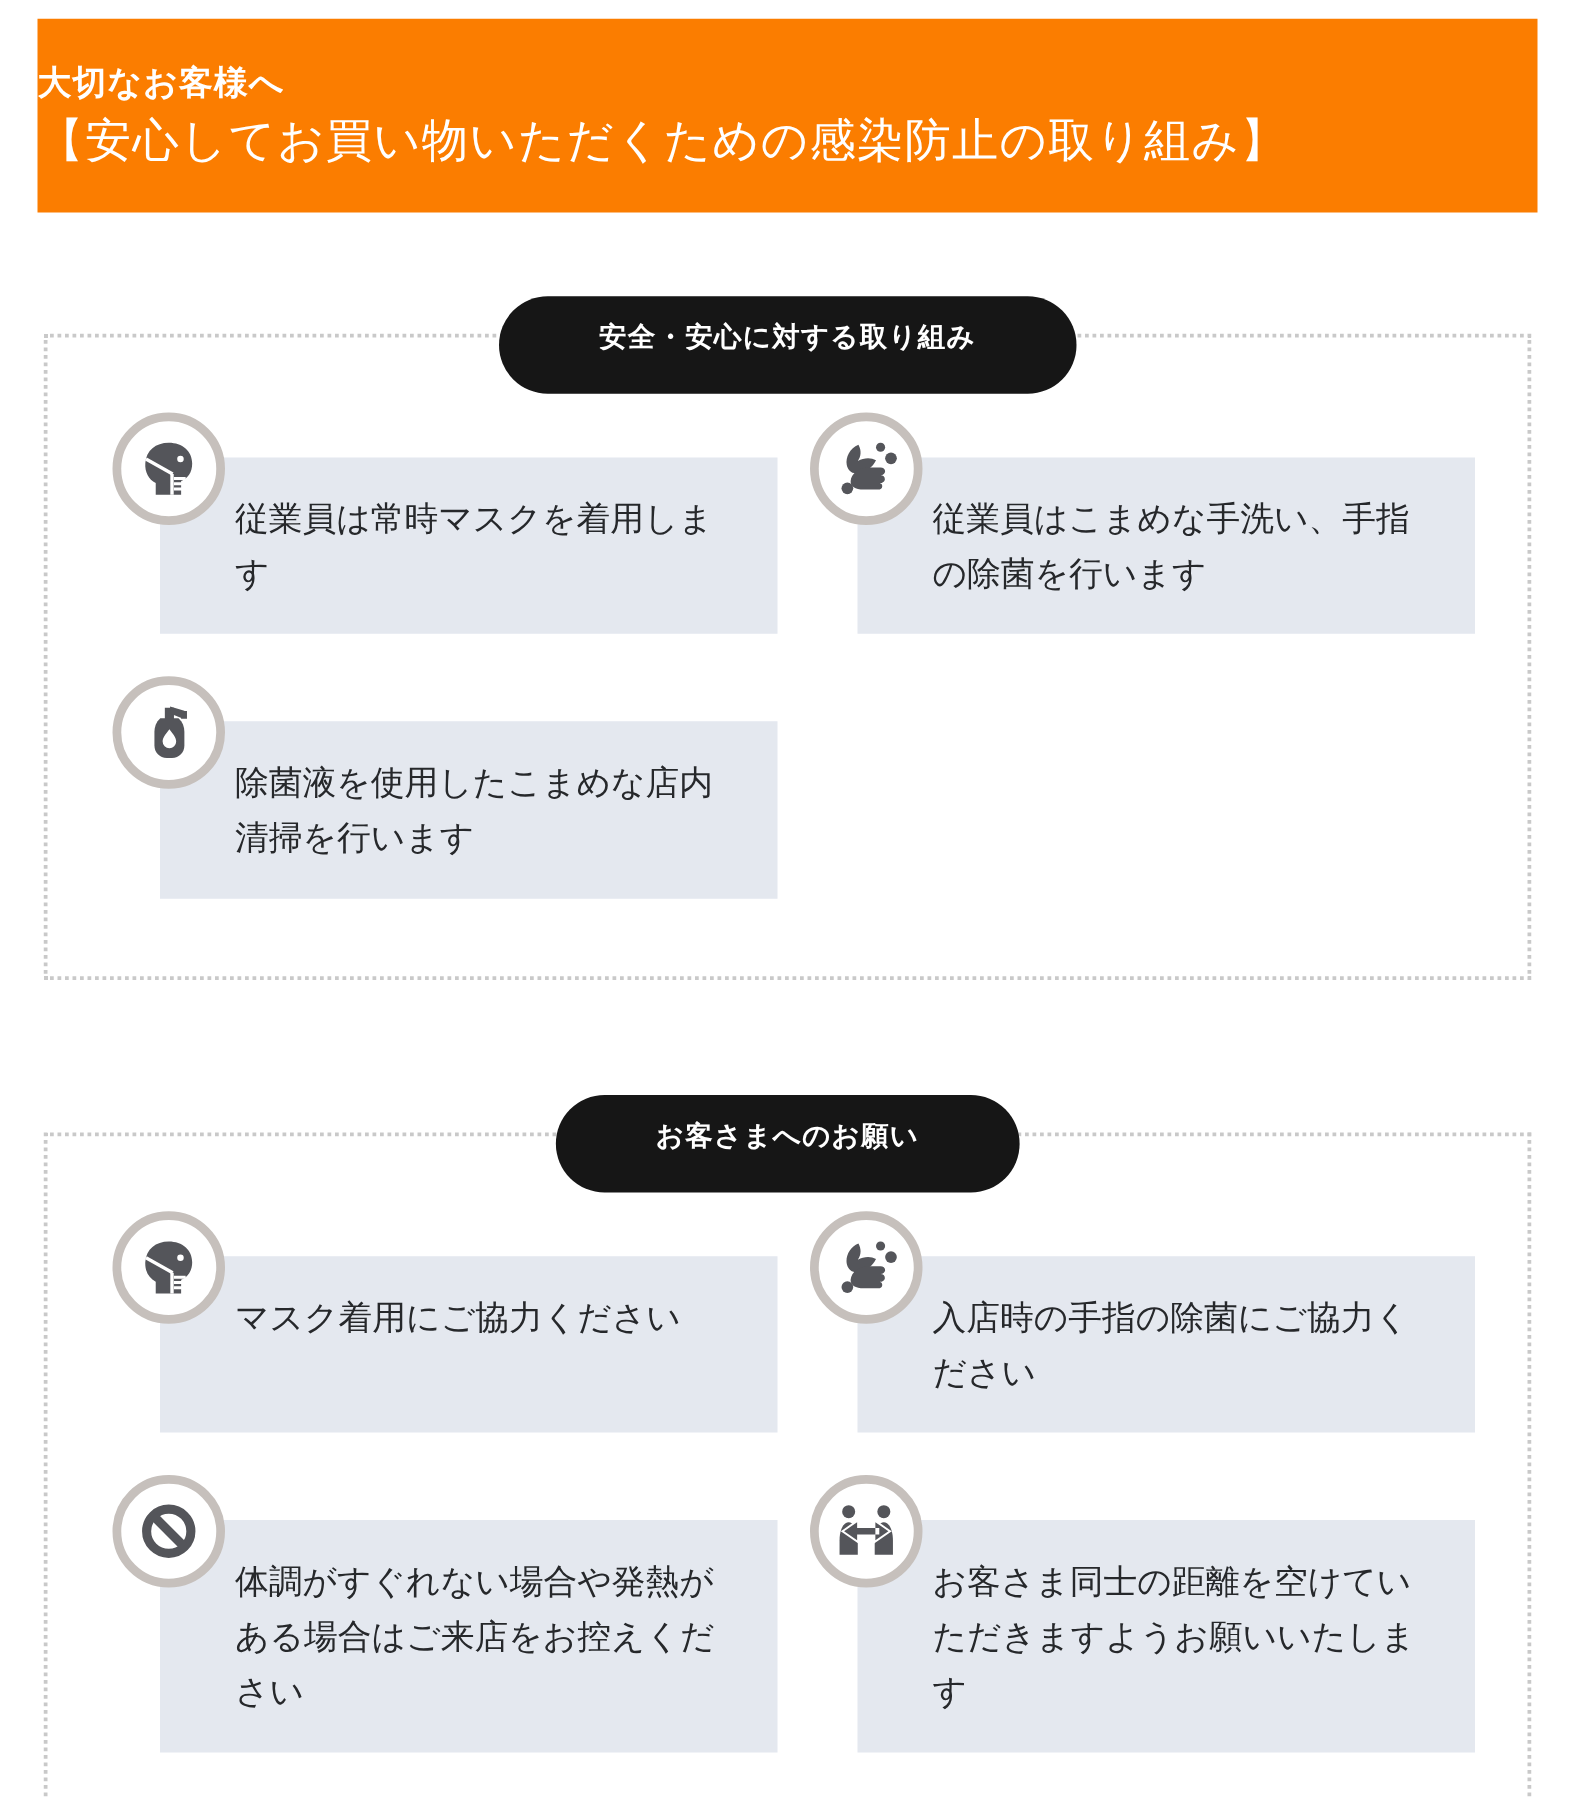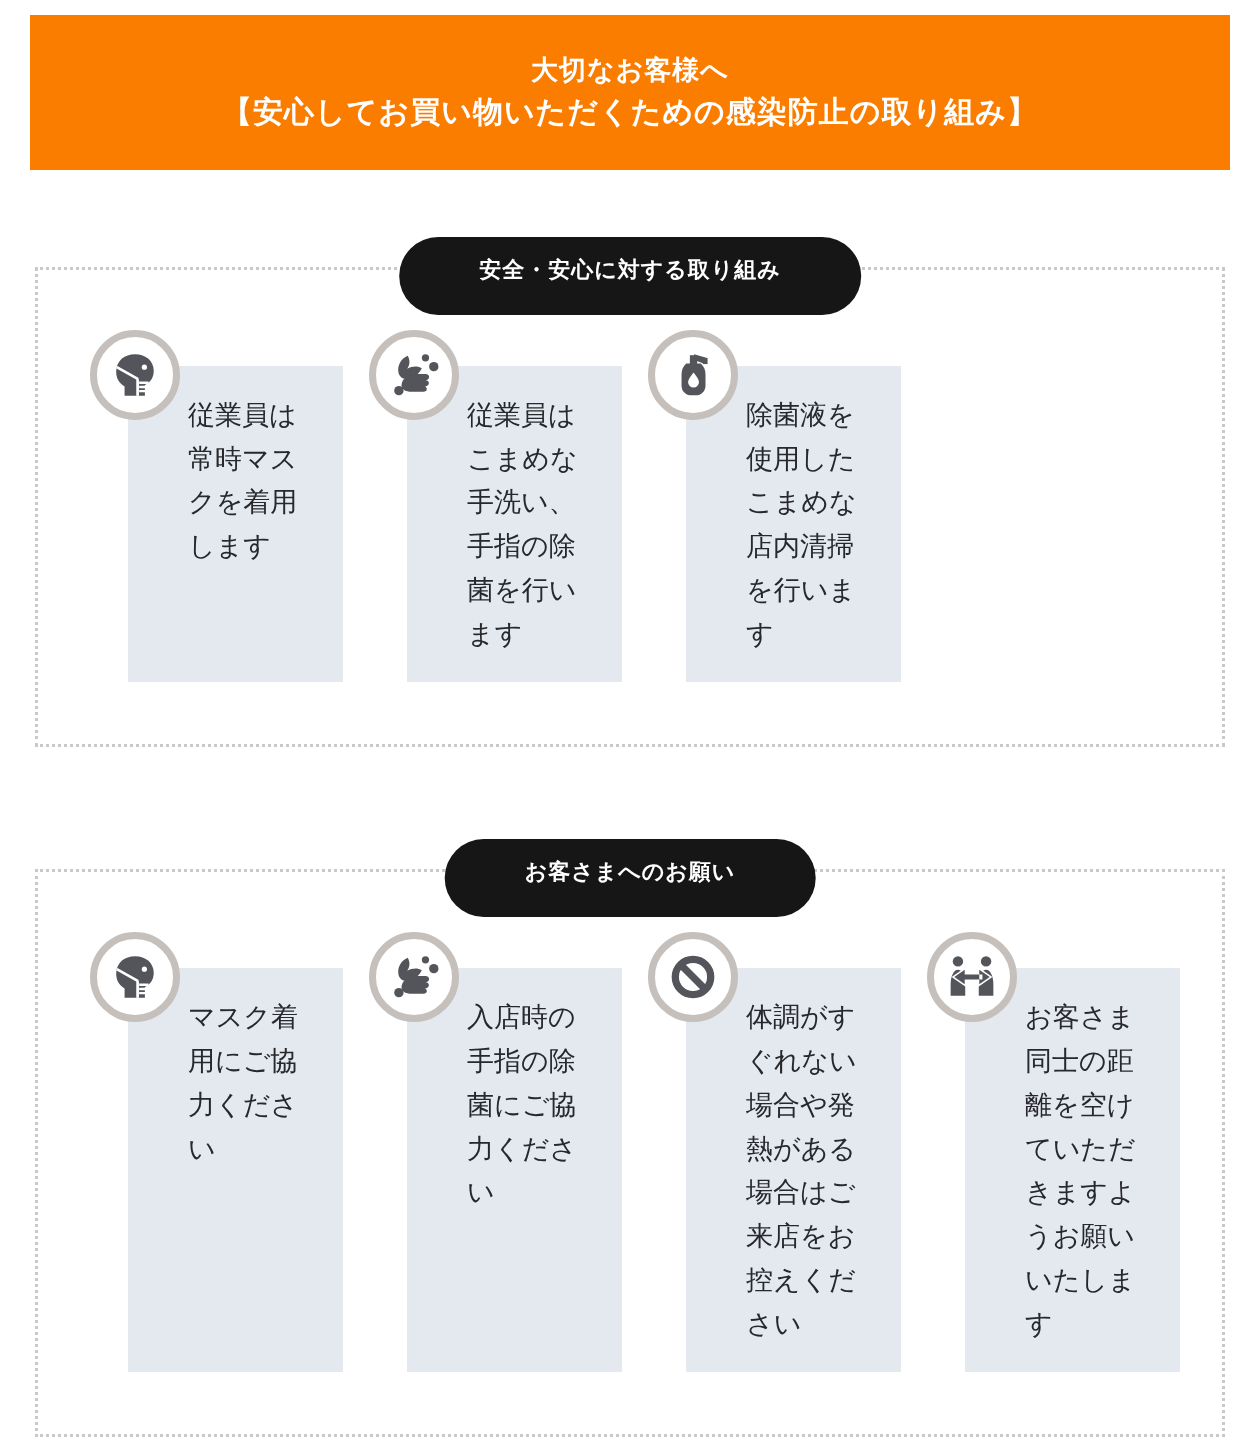--- a/index.html
+++ b/index.html
@@ -12,27 +12,27 @@
   }
 
   
   .banner {
     margin: 15px 30px 0 30px;
     height: 155px;
     background: #fb7d00;
     color: #ffffff;
     display: flex;
     flex-direction: column;
-    align-items: center;
+    align-items: flex-start;
     justify-content: center;
     gap: 4px;
     text-align: center;
   }
   .banner .line1 { font-size: 27px; font-weight: bold; letter-spacing: 1px; }
-  .banner .line2 { font-size: 30px; font-weight: bold; letter-spacing: 1px; }
+  .banner .line2 { font-size: 37px; font-weight: normal; letter-spacing: 1px; }
 
   
   .section {
     position: relative;
     margin: 0 35px;
     border: 3px dotted #c9c9c9;
     padding: 96px 42px 62px 90px;
   }
   .section-1 { margin-top: 97px; }
   .section-2 { margin-top: 122px; }
@@ -49,21 +49,21 @@
     padding: 0 80px;
     border-radius: 999px;
     font-size: 22px;
     font-weight: bold;
     white-space: nowrap;
     letter-spacing: 1px;
   }
 
   .items-grid {
     display: grid;
-    grid-template-columns: 1fr 1fr 1fr 1fr;
+    grid-template-columns: 1fr 1fr;
     column-gap: 64px;
     row-gap: 70px;
   }
 
   .item {
     position: relative;
     background: #e4e8ef;
     min-height: 140px;
     padding: 28px 34px 26px 60px;
   }

